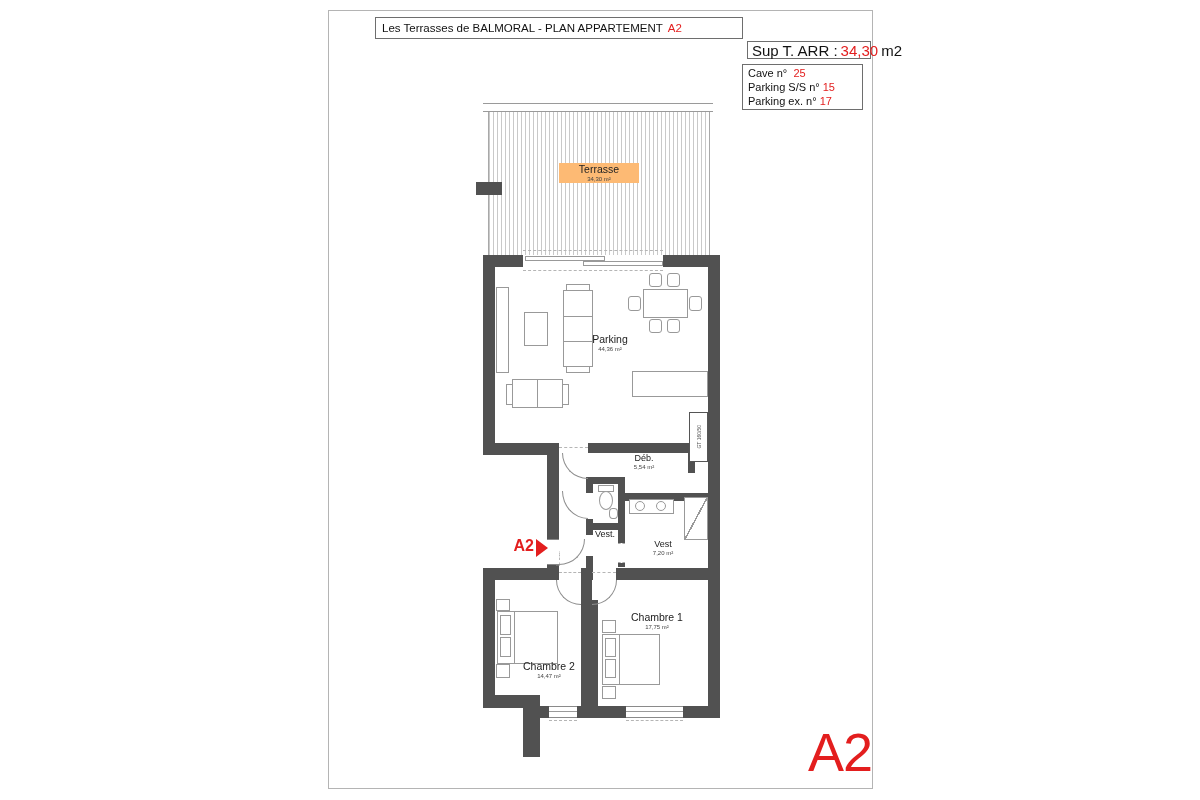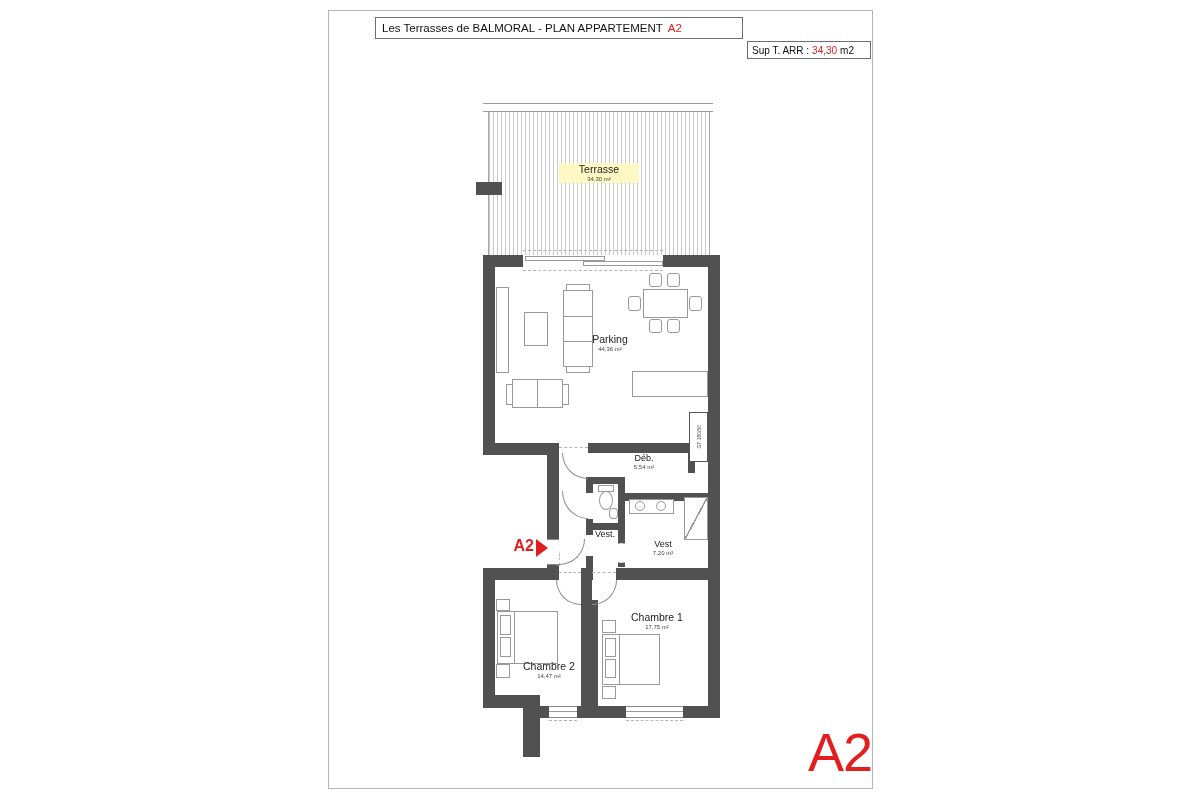--- a/index.html
+++ b/index.html
@@ -29,31 +29,36 @@
 <div id="canvas">
 
   <div class="abs sheet" style="left:328px;top:10px;width:545px;height:779px;"></div>
 
   <div class="hbox abs" style="left:334px;top:17px;width:368px;height:22px;padding:0 6px;margin-left:41px;">
     <span>Les Terrasses de BALMORAL - PLAN APPARTEMENT</span>
     <span class="red" style="margin-left:5px;">A2</span>
   </div>
 
 
-  <div class="hbox abs" style="left:747px;top:41px;width:124px;height:18px;font-size:10px;padding:0 4px;">
+  <div class="hbox abs" style="left:747px;top:41px;width:124px;height:18px;font-size:15px;padding:0 4px;">
     <span>Sup T. ARR :</span>
     <span class="red" style="margin:0 3px;">34,30</span>
     <span>m2</span>
   </div>
 
+  <div class="hbox abs" style="left:742px;top:64px;width:121px;height:46px;font-size:11px;padding:2px 5px;flex-direction:column;align-items:flex-start;justify-content:center;line-height:14px;">
+    <span><span>Cave n°</span>&nbsp;&nbsp;<span class="red">25</span></span>
+    <span><span>Parking S/S n°</span>&nbsp;<span class="red">15</span></span>
+    <span><span>Parking ex. n°</span>&nbsp;<span class="red">17</span></span>
+  </div>
 
   <div class="abs" style="left:483px;top:103px;width:230px;height:9px;border-top:1px solid #9a9a9a;border-bottom:1px solid #9a9a9a;"></div>
   <div class="abs hatch" style="left:488px;top:112px;width:222px;height:143px;border-left:1px solid #a8a8a8;border-right:1px solid #a8a8a8;"></div>
   <div class="abs wall" style="left:476px;top:182px;width:26px;height:13px;"></div>
-  <div class="rlbl" style="left:559px;top:163px;width:80px;background:#fef9c3;padding:1px 0;">
+  <div class="rlbl" style="left:559px;top:163px;width:80px;background:#fdba74;padding:1px 0;">
     <div class="rname-lg">Terrasse</div>
     <div class="rarea">34,30 m²</div>
   </div>
 
   <div class="abs wall" style="left:483px;top:255px;width:40px;height:12px;"></div>
   <div class="abs wall" style="left:663px;top:255px;width:57px;height:12px;"></div>
   <div class="abs wall" style="left:483px;top:255px;width:12px;height:200px;"></div>
   <div class="abs wall" style="left:483px;top:443px;width:76px;height:12px;"></div>
   <div class="abs wall" style="left:547px;top:455px;width:12px;height:84px;"></div>
   <div class="abs wall" style="left:547px;top:565px;width:12px;height:15px;"></div>

